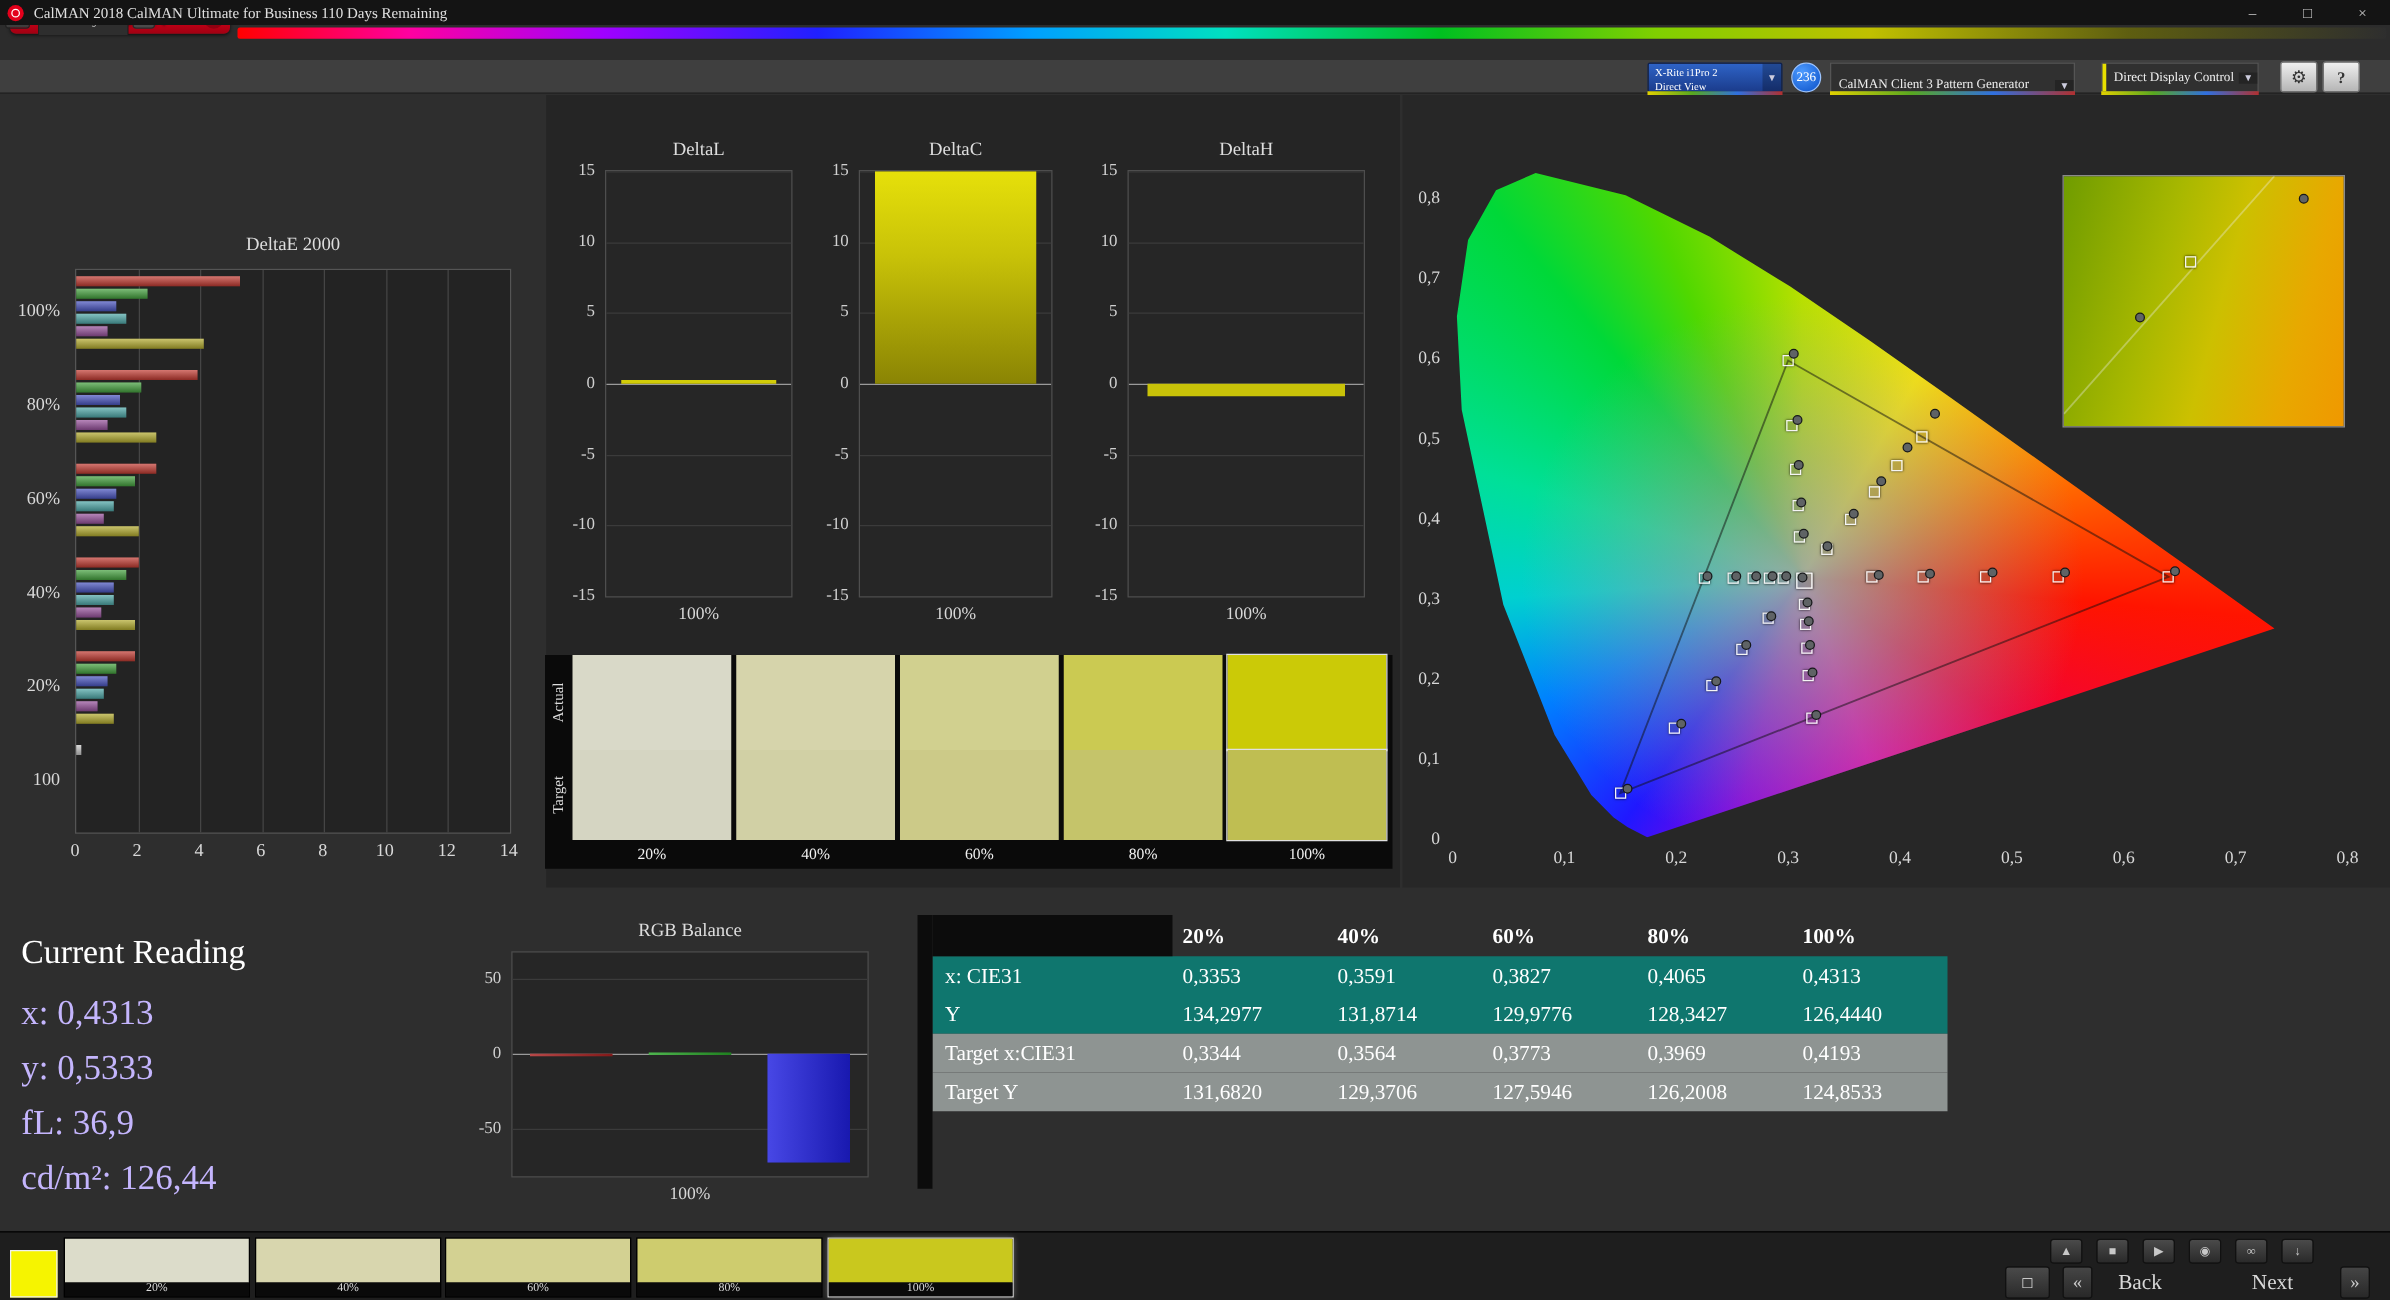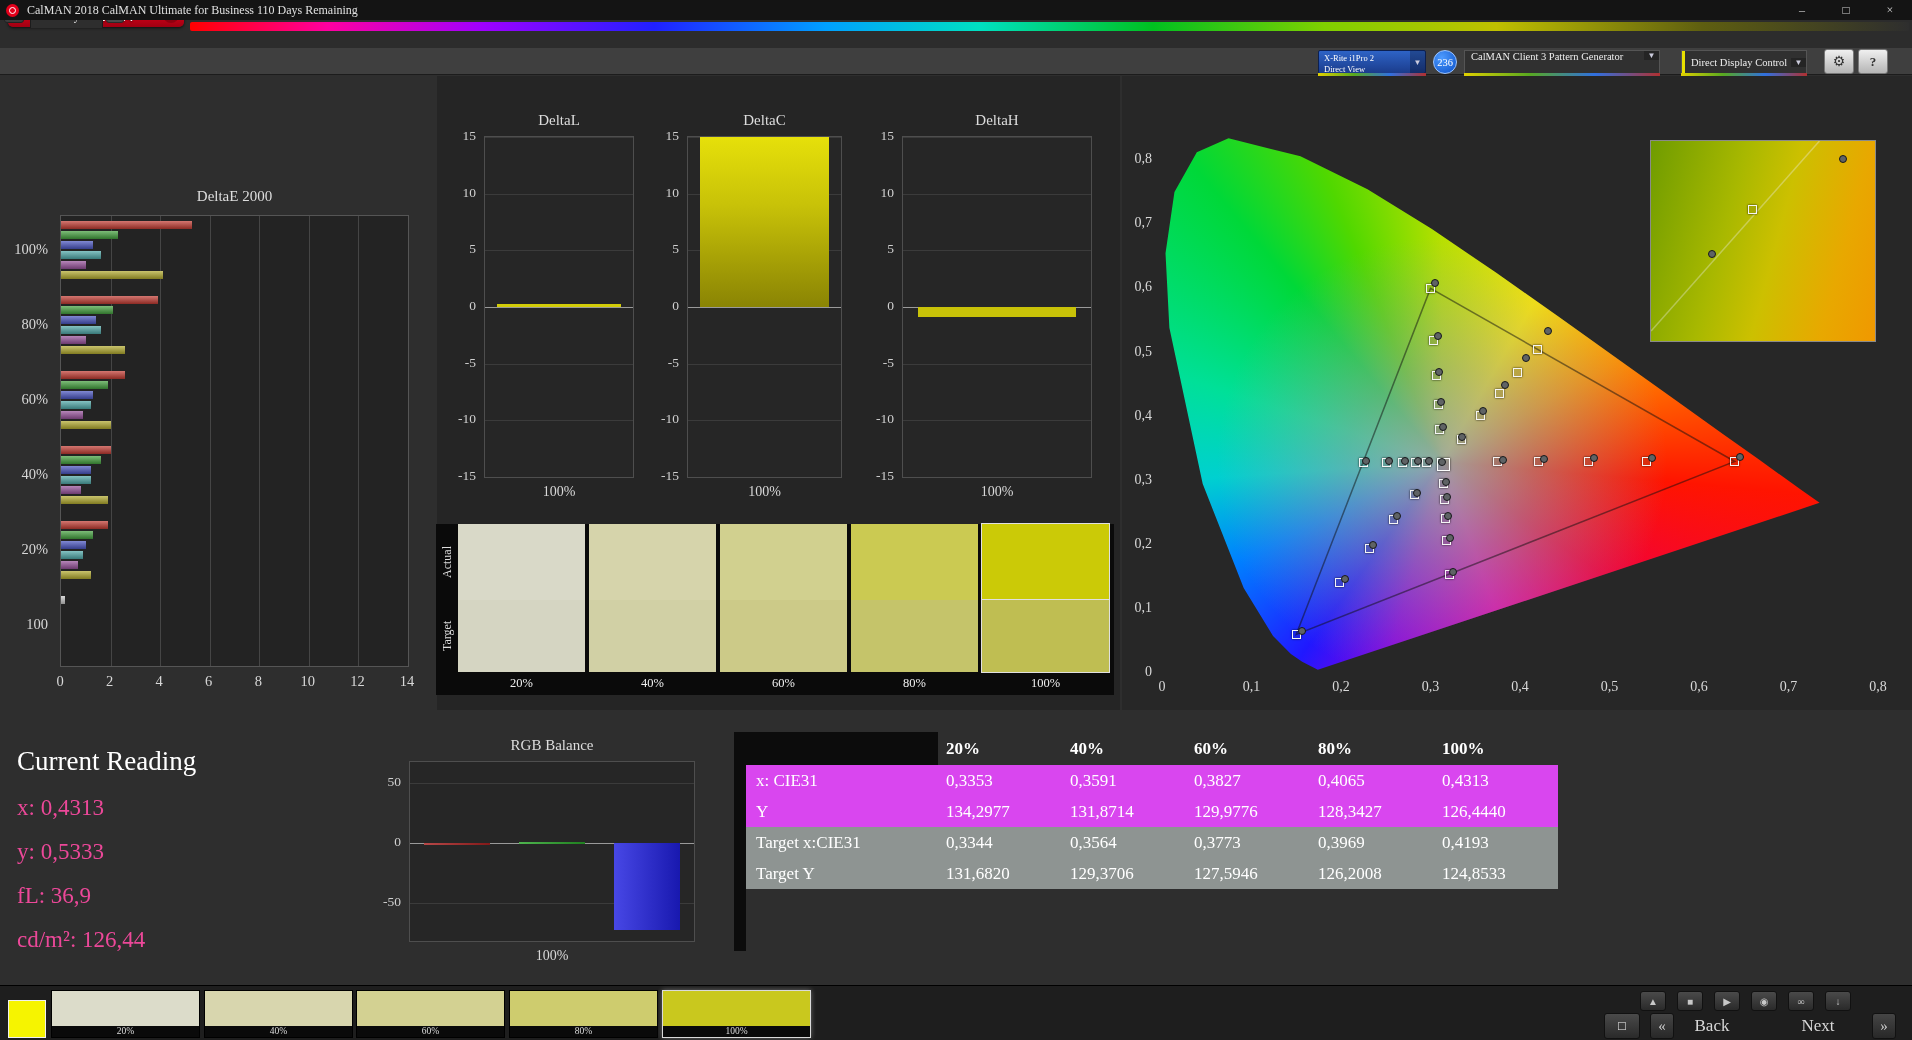--- a/index.html
+++ b/index.html
@@ -37,21 +37,21 @@
   .meter-box{position:absolute;left:1318px;top:50px;width:108px;height:24px;border:1px solid #0d2050;border-radius:2px;
              background:linear-gradient(180deg,#2e63c6,#1b3c8c);display:flex;z-index:31}
   .meter-box::after,.pattern-box::after,.display-box::after{content:"";position:absolute;left:-1px;right:-1px;bottom:-3px;height:3px;
              background:linear-gradient(90deg,#e0d000,#58a820,#3070e0,#b03030)}
   .meter-text{flex:1;padding:2px 5px;font-size:8.5px;line-height:1.25;color:#fff;white-space:nowrap}
   .box-caret{width:15px;display:flex;align-items:center;justify-content:center;font-size:8px;color:#ccd;background:rgba(0,0,0,.25)}
   .badge{position:absolute;left:1433px;top:50px;width:24px;height:24px;border-radius:50%;
          background:radial-gradient(circle at 35% 30%,#4d9bff,#0b50c8);border:1px solid #9cc4ff;color:#fff;
          font-size:10.5px;display:flex;align-items:center;justify-content:center;z-index:31}
   .pattern-box{position:absolute;left:1464px;top:50px;width:196px;height:24px;background:#303030;border:1px solid #555;
-               display:flex;align-items:flex-start;z-index:31}
+               display:flex;align-items:flex-end;z-index:31}
   .pattern-label{flex:1;font-size:10.5px;color:#eee;padding:0 6px;white-space:nowrap;overflow:hidden}
   .display-box{position:absolute;left:1681px;top:50px;width:126px;height:24px;background:#303030;border:1px solid #555;
                display:flex;align-items:center;z-index:31}
   .display-box::before{content:"";position:absolute;left:0;top:0;bottom:0;width:3px;background:#e8e000}
   .display-label{flex:1;font-size:10.5px;color:#eee;padding-left:9px;white-space:nowrap;overflow:hidden}
   .sq-btn{position:absolute;top:49px;width:30px;height:25px;background:linear-gradient(180deg,#f0f0f0,#b5b5b5);
           border:1px solid #777;border-radius:3px;color:#333;display:flex;align-items:center;justify-content:center;font-size:14px;z-index:31}
 
   
   .mid-panel{position:absolute;left:437px;top:76px;width:683px;height:634px;background:#252525}
@@ -110,30 +110,30 @@
   .cie-ylabels{position:absolute;left:1108px;top:107px;width:50px;height:566px}
   .cie-ylab{position:absolute;right:6px;font-size:14px;color:#d8d8d8}
   .cie-xlabels{position:absolute;left:1162px;top:679px;width:716px;height:20px}
   .cie-xlab{position:absolute;width:36px;text-align:center;font-size:14px;color:#d8d8d8}
   .cie-inset{position:absolute;left:1650px;top:140px;width:226px;height:202px;border:1px solid #8a8a8a;z-index:2;
              background:linear-gradient(105deg,#6f9c00 0%,#a8b800 35%,#ccc000 55%,#e8a800 80%,#f09800 100%)}
   .inset-line{position:absolute;inset:0;width:100%;height:100%}
 
   
   .cr-title{position:absolute;left:17px;top:746px;font-size:27px;color:#fff}
-  .cr-line{position:absolute;left:17px;font-size:23px;color:#ec4899}
+  .cr-line{position:absolute;left:17px;font-size:28px;color:#c4b5fd}
 
   
   .dtable{position:absolute;left:734px;top:732px;width:824px}
   .table-leftstrip{position:absolute;left:0;top:0;width:12px;height:219px;background:#0c0c0c}
   .thead{display:flex;height:33px;align-items:center;padding-left:12px}
   .th{width:124px;font-size:17px;font-weight:bold;color:#fff;padding-left:8px;white-space:nowrap}
   .th.label{width:192px;padding-left:10px;background:#0c0c0c;height:33px}
   .tr{display:flex;height:31px;align-items:center;margin-left:12px}
-  .tr.even{background:#d946ef}
+  .tr.even{background:#0f766e}
   .tr.odd{background:#8e9492}
   .td{width:124px;font-size:17px;color:#fff;padding-left:8px;white-space:nowrap}
   .td.label{width:192px;padding-left:10px}
 
   
   .bottombar{position:absolute;left:0;top:985px;width:1912px;height:55px;background:#1e1e1e;border-top:1px solid #000}
   .color-chip{position:absolute;left:8px;top:14px;width:38px;height:38px;border:1px solid #f0f0f0}
   .bswatch{position:absolute;top:4px;width:149px;height:48px;background:#111;border:1px solid #000}
   .bswatch.sel{border:1px solid #dadada;box-shadow:0 0 5px rgba(255,255,255,.35)}
   .bswatch-color{height:35px}

